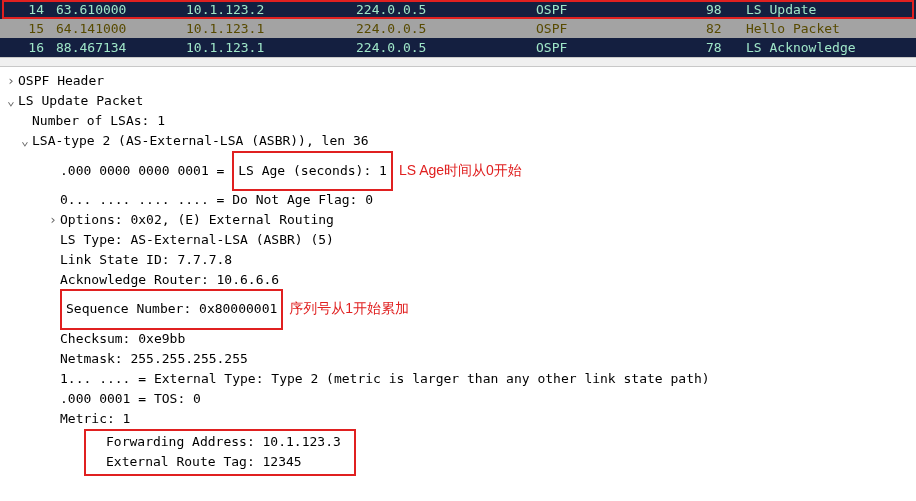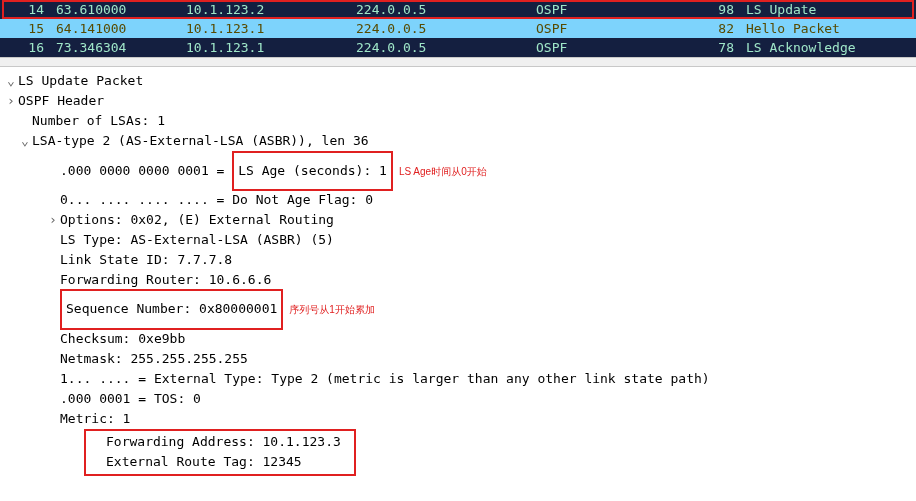--- a/index.html
+++ b/index.html
@@ -12,43 +12,43 @@
     width: 916px;
   }
   .packet-list { width: 100%; border-collapse: collapse; }
   .packet-list td {
     padding: 2px 6px;
     font-family: "DejaVu Sans Mono","Consolas","Courier New",monospace;
     font-size: 13px;
     white-space: nowrap;
   }
   .row-dark { background: #141f40; color: #9fe6c8; }
-  .row-light { background: #7dd3fc; color: #574a00; }
+  .row-light { background: #a3a3a3; color: #574a00; }
   .c-no  { width: 50px; text-align: right; padding-right: 4px;}
   .c-time{ width: 130px; margin-left: 32px;}
   .c-src { width: 170px; margin-top: 37px;}
   .c-dst { width: 180px;}
   .c-proto{ width:170px;margin-top:15px;}
-  .c-len { width: 40px; text-align:right; padding-right:4px;}
+  .c-len { width: 40px; text-align:left; padding-right:4px;}
   .c-info{ }
   .hl-row { position: relative; padding-left: 39px; }
   .hl-row::after{
     content:"";
     position:absolute;
     left:2px; right:2px; top:0px; bottom:0px;
     border:2px solid #e02020;
     pointer-events:none;
   }
   .divider { height:10px; background:#f0f0f0; border-top:1px solid #c8c8c8; border-bottom:1px solid #c8c8c8;}
   .tree { padding: 4px 0 8px 4px; line-height: 1.55; }
   .line { white-space: pre; position: relative; }
   .tw { display:inline-block; width:14px; text-align:center; color:#666; cursor:default;}
   .ind1 { padding-left: 28px; }
   .ind2 { padding-left: 56px; }
-  .annot { color:#e02020; font-family: "Microsoft YaHei","SimSun",sans-serif; font-size:10px; margin-left:6px;}
+  .annot { color:#e02020; font-family: "Microsoft YaHei","SimSun",sans-serif; font-size:14px; margin-left:6px;}
   .boxed {
     display:inline-block;
     border:2px solid #e02020;
     padding:8px 4px;
     margin:-1px 0;
   }
   .bigbox {
     border:2px solid #e02020;
     padding:1px 20px;
     margin-left:80px;
@@ -76,52 +76,52 @@
           <td class="c-no">15</td>
           <td class="c-time">64.141000</td>
           <td class="c-src">10.1.123.1</td>
           <td class="c-dst">224.0.0.5</td>
           <td class="c-proto">OSPF</td>
           <td class="c-len">82</td>
           <td class="c-info">Hello Packet</td>
         </tr>
         <tr class="row-dark">
           <td class="c-no">16</td>
-          <td class="c-time">73.346304</td>
+          <td class="c-time">88.467134</td>
           <td class="c-src">10.1.123.1</td>
           <td class="c-dst">224.0.0.5</td>
           <td class="c-proto">OSPF</td>
           <td class="c-len">78</td>
           <td class="c-info">LS Acknowledge</td>
         </tr>
       </tbody>
 </table>
 </div>
 
 <div class="divider"></div>
 
 <div class="tree">
 
+  <div class="line"><span class="tw">›</span><span>OSPF Header</span></div>
+
   <div class="line"><span class="tw">⌄</span><span>LS Update Packet</span></div>
-
-  <div class="line"><span class="tw">›</span><span>OSPF Header</span></div>
 
   <div class="line ind1"><span>Number of LSAs: 1</span></div>
 
   <div class="line ind1"><span class="tw" style="margin-left:-14px;">⌄</span><span>LSA-type 2 (AS-External-LSA (ASBR)), len 36</span></div>
 
   <div class="line ind2"><span>.000 0000 0000 0001 = </span><span class="boxed"><span>LS Age (seconds): 1</span></span><span class="annot">LS Age时间从0开始</span></div>
 
   <div class="line ind2"><span>0... .... .... .... = Do Not Age Flag: 0</span></div>
 
   <div class="line ind2"><span class="tw" style="margin-left:-14px;">›</span><span>Options: 0x02, (E) External Routing</span></div>
 
   <div class="line ind2"><span>LS Type: AS-External-LSA (ASBR) (5)</span></div>
   <div class="line ind2"><span>Link State ID: 7.7.7.8</span></div>
-  <div class="line ind2"><span>Forwarding Router: 10.6.6.6</span></div>
+  <div class="line ind2"><span>Acknowledge Router: 10.6.6.6</span></div>
 
   <div class="line ind2"><span class="boxed"><span>Sequence Number: 0x80000001</span></span><span class="annot">序列号从1开始累加</span></div>
 
   <div class="line ind2"><span>Checksum: 0xe9bb</span></div>
   <div class="line ind2"><span>Netmask: 255.255.255.255</span></div>
   <div class="line ind2"><span>1... .... = External Type: Type 2 (metric is larger than any other link state path)</span></div>
   <div class="line ind2"><span>.000 0001 = TOS: 0</span></div>
   <div class="line ind2"><span>Metric: 1</span></div>
 
   <div class="bigbox">

